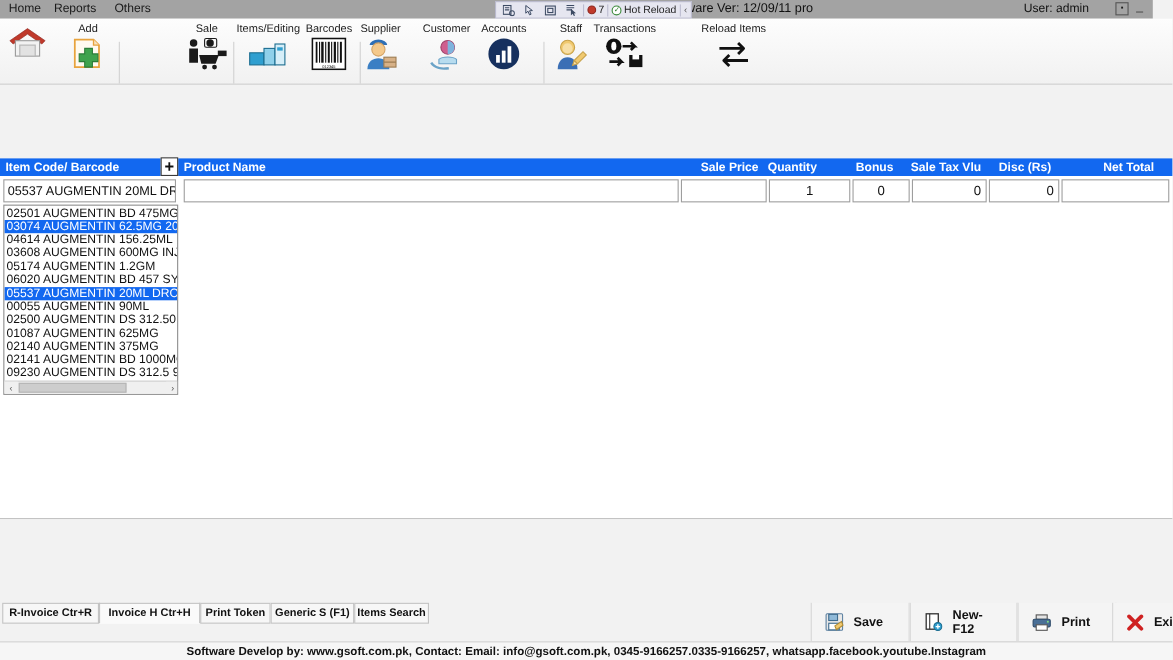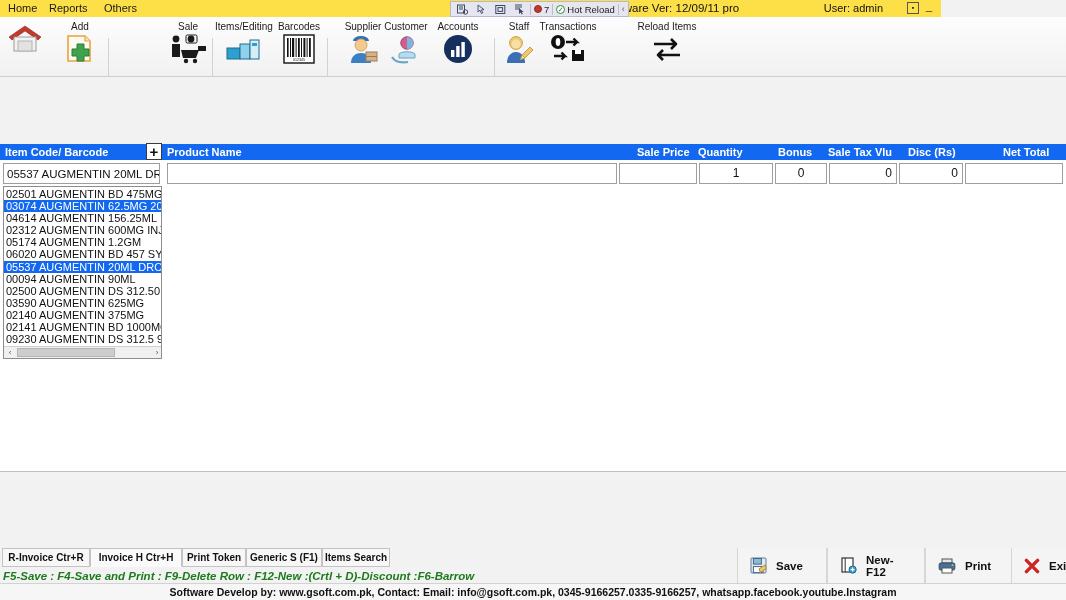--- a/index.html
+++ b/index.html
@@ -12,22 +12,22 @@
     -webkit-font-smoothing: none;
   }
   #app {
     position: relative;
     width: 1066px; height: 600px;
     background: #f2f2f2;
   }
 
   
   .menubar {
-    position: absolute; left: 0; top: 0; width: 941px; height: 17px;
-    background: #fde047;
+    position: absolute; left: 0; top: 0; width: 1048px; height: 17px;
+    background: #a3a3a3;
     font-size: 11px; color: #1a1a1a;
   }
   .menubar .mi {
     position: absolute; top: 2px; padding: 0 4px; line-height: 13px;
     cursor: default; white-space: nowrap;
   }
   .app-title {
     position: absolute; top: 2px; left: 540px;
     font-size: 11.5px; color: #111; white-space: nowrap;
   }
@@ -386,21 +386,21 @@
               <rect x="25.6" y="5" width="1" height="19"></rect>
             <rect x="28" y="5" width="1.8" height="19"></rect>
           </g>
           <text x="18" y="28.4" font-size="3.6" text-anchor="middle" fill="#111" font-family="Liberation Sans">012345</text>
         </svg>
       </div>
     </div>
 
     <div class="rb-sep" style="left:327px;"></div>
 
-    <div class="rb-item" style="left:338px; top:4px; width:50px;">
+    <div class="rb-item" style="left:321px; top:4px; width:50px;">
       <div class="rb-cap">Supplier</div>
       <div class="rb-ico">
         <svg width="34" height="32" viewBox="0 0 34 32">
           <path d="M7 8 a8 5 0 0 1 16 0 z" fill="#2f6fb5"></path>
           <circle cx="15" cy="12" r="6" fill="#f5c98b" stroke="#d4a467"></circle>
           <path d="M5 30 c0-7 5-10 10-10 s10 3 10 10 z" fill="#3b7fc4"></path>
           <rect x="20" y="19" width="11" height="9" fill="#d7b187" stroke="#9d7c52"></rect>
           <line x1="20" y1="23.5" x2="31" y2="23.5" stroke="#9d7c52"></line>
         </svg>
       </div>
@@ -561,27 +561,27 @@
   <div class="rowcell num" style="left:699px; width:74px;">1</div>
   <div class="rowcell num" style="left:775px; width:52px;">0</div>
   <div class="rowcell numr" style="left:829px; width:68px;">0</div>
   <div class="rowcell numr" style="left:899px; width:64px;">0</div>
   <div class="rowcell numr" style="left:965px; width:98px;"></div>
 
   <div class="dropdown">
     <div class="dd-item" style="margin-top:1px;">02501 AUGMENTIN BD 475MG 35</div>
     <div class="dd-item sel">03074 AUGMENTIN 62.5MG 20ML</div>
     <div class="dd-item">04614 AUGMENTIN 156.25ML</div>
-    <div class="dd-item">02312 AUGMENTIN 600MG INJ</div>
+    <div class="dd-item">03608 AUGMENTIN 600MG INJ</div>
     <div class="dd-item">05174 AUGMENTIN 1.2GM</div>
     <div class="dd-item">06020 AUGMENTIN BD 457 SYP 7</div>
     <div class="dd-item sel">05537 AUGMENTIN 20ML DROPS</div>
-    <div class="dd-item">00094 AUGMENTIN 90ML</div>
+    <div class="dd-item">00055 AUGMENTIN 90ML</div>
     <div class="dd-item">02500 AUGMENTIN DS 312.50 90</div>
-    <div class="dd-item">03590 AUGMENTIN 625MG</div>
+    <div class="dd-item">01087 AUGMENTIN 625MG</div>
     <div class="dd-item">02140 AUGMENTIN 375MG</div>
     <div class="dd-item">02141 AUGMENTIN BD 1000MG</div>
     <div class="dd-item">09230 AUGMENTIN DS 312.5 90M</div>
     <div class="dd-scroll">
       <span class="arw">‹</span>
       <span class="thumb"></span>
       <span class="arw" style="margin-left:auto;">›</span>
     </div>
   </div>
 
@@ -666,16 +666,15 @@
 
   <div class="actbtn" style="left:1011px; width:55px; border-right:none;">
     <span>
       <svg width="16" height="16" viewBox="0 0 16 16">
         <path d="M2.4 2.4 L13.6 13.6 M13.6 2.4 L2.4 13.6" stroke="#cf2222" stroke-width="3.4" stroke-linecap="round"></path>
       </svg>
     </span>
     <span>Exit</span>
   </div>
 
-  <div class="hotkeys">F5-Save : F4-Save and Print : F9-Delete Row : F12-New :(Crtl + D)-Discount :F6-Barrow</div>
   <div class="footer">Software Develop by: www.gsoft.com.pk, Contact: Email: info@gsoft.com.pk, 0345-9166257.0335-9166257, whatsapp.facebook.youtube.Instagram</div>
 
 </div>
 
 </body></html>

